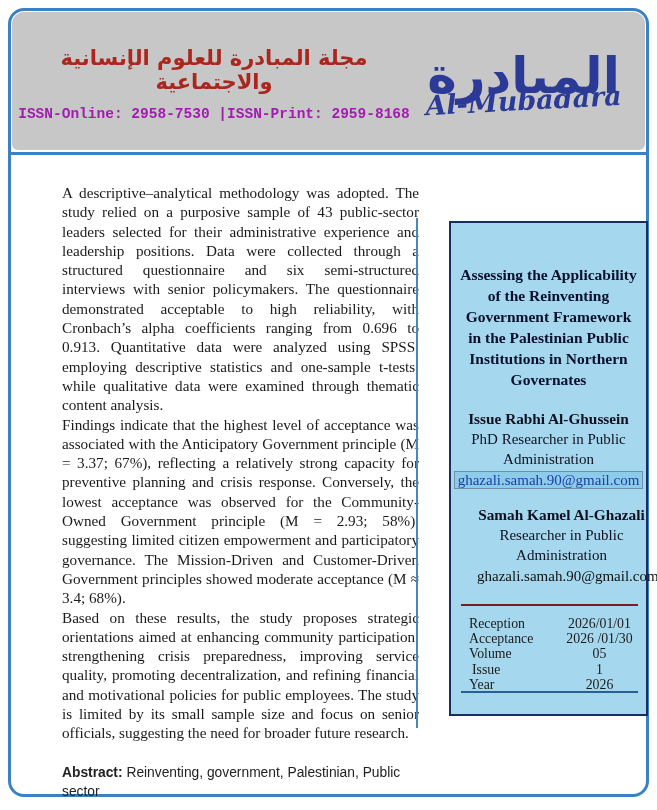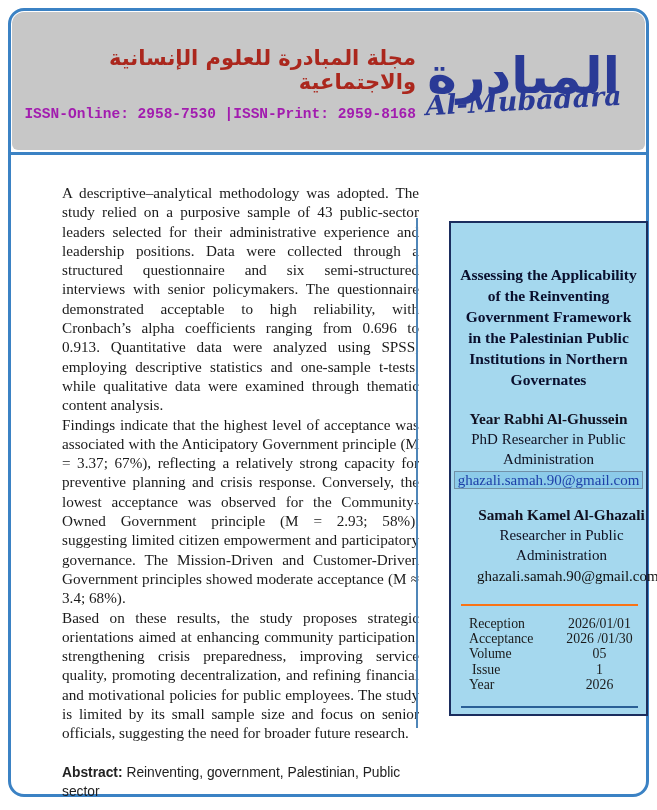--- a/index.html
+++ b/index.html
@@ -15,21 +15,21 @@
   .header-band {
     position:absolute; left:1px; top:1px; right:1px; height:138px;
     background:#c7c7c7; border-radius:12px 12px 6px 6px;
     display:flex; align-items:center;
   }
   .header-divider {
     position:absolute; left:-1px; right:-1px; top:141px; height:3px;
     background:#3b82c4;
   }
   .header-text {
-    flex:1 1 auto; text-align:right; padding-top:6px;
+    flex:1 1 auto; text-align:center; padding-top:6px;
   }
   .title-ar {
     font-family:"DejaVu Sans", sans-serif; direction:rtl;
     font-size:21px; font-weight:bold; color:#ab271d; letter-spacing:0.5px;
   }
   .title-en {
     font-family:"Liberation Sans", sans-serif;
     font-size:15.5px; font-weight:bold; color:#1b3068; margin-top:9px;
   }
   .issn-line {
@@ -80,22 +80,22 @@
   .author-2 { margin-top:15px;margin-left:26px; }
   .author-name { font-weight:bold; font-size:15.3px; }
   .author-role { width:160px; margin:0 auto; }
   .author-email { margin-top:1px; color:#111111; }
   .email-highlight {
     background:#8ccbe9; border:1px solid #7191a8; color:#1d3fa8;
     padding:0 3px; text-decoration:none;
   }
   
   .meta {
-    position:absolute; left:10px; right:8px; top:381px; height:104px;
-    border-top:2px solid #f97316; border-bottom:2px solid #2a5f96;
+    position:absolute; left:10px; right:8px; top:381px; height:89px;
+    border-top:2px solid #7f1d1d; border-bottom:2px solid #2a5f96;
     box-sizing:border-box; padding:10px 4px 0 8px;
   }
   .meta-row {
     display:grid; grid-template-columns:96px 1fr;
     font-size:13.8px; line-height:15.2px; color:#1a1a1a; text-align:left;
   }
   .meta-label { text-align:left; }
   .meta-value { text-align:center; }
 </style>
 </head>
@@ -124,21 +124,21 @@
         <b>Abstract:</b><span> Reinventing, government, Palestinian, Public sector</span>
       </div>
     </div>
 
     <div class="vertical-rule"></div>
 
     <div class="side-box">
       <div class="side-title">Assessing the Applicability of the Reinventing Government Framework in the Palestinian Public Institutions in Northern Governates</div>
 
       <div class="author-block author-1">
-        <div class="author-name">Year Rabhi Al-Ghussein</div>
+        <div class="author-name">Issue Rabhi Al-Ghussein</div>
         <div class="author-role">PhD Researcher in Public Administration</div>
         <div class="author-email"><a class="email-highlight" href="#">ghazali.samah.90@gmail.com</a></div>
       </div>
 
       <div class="author-block author-2">
         <div class="author-name">Samah Kamel Al-Ghazali</div>
         <div class="author-role">Researcher in Public Administration</div>
         <div class="author-email">ghazali.samah.90@gmail.com</div>
       </div>
 

